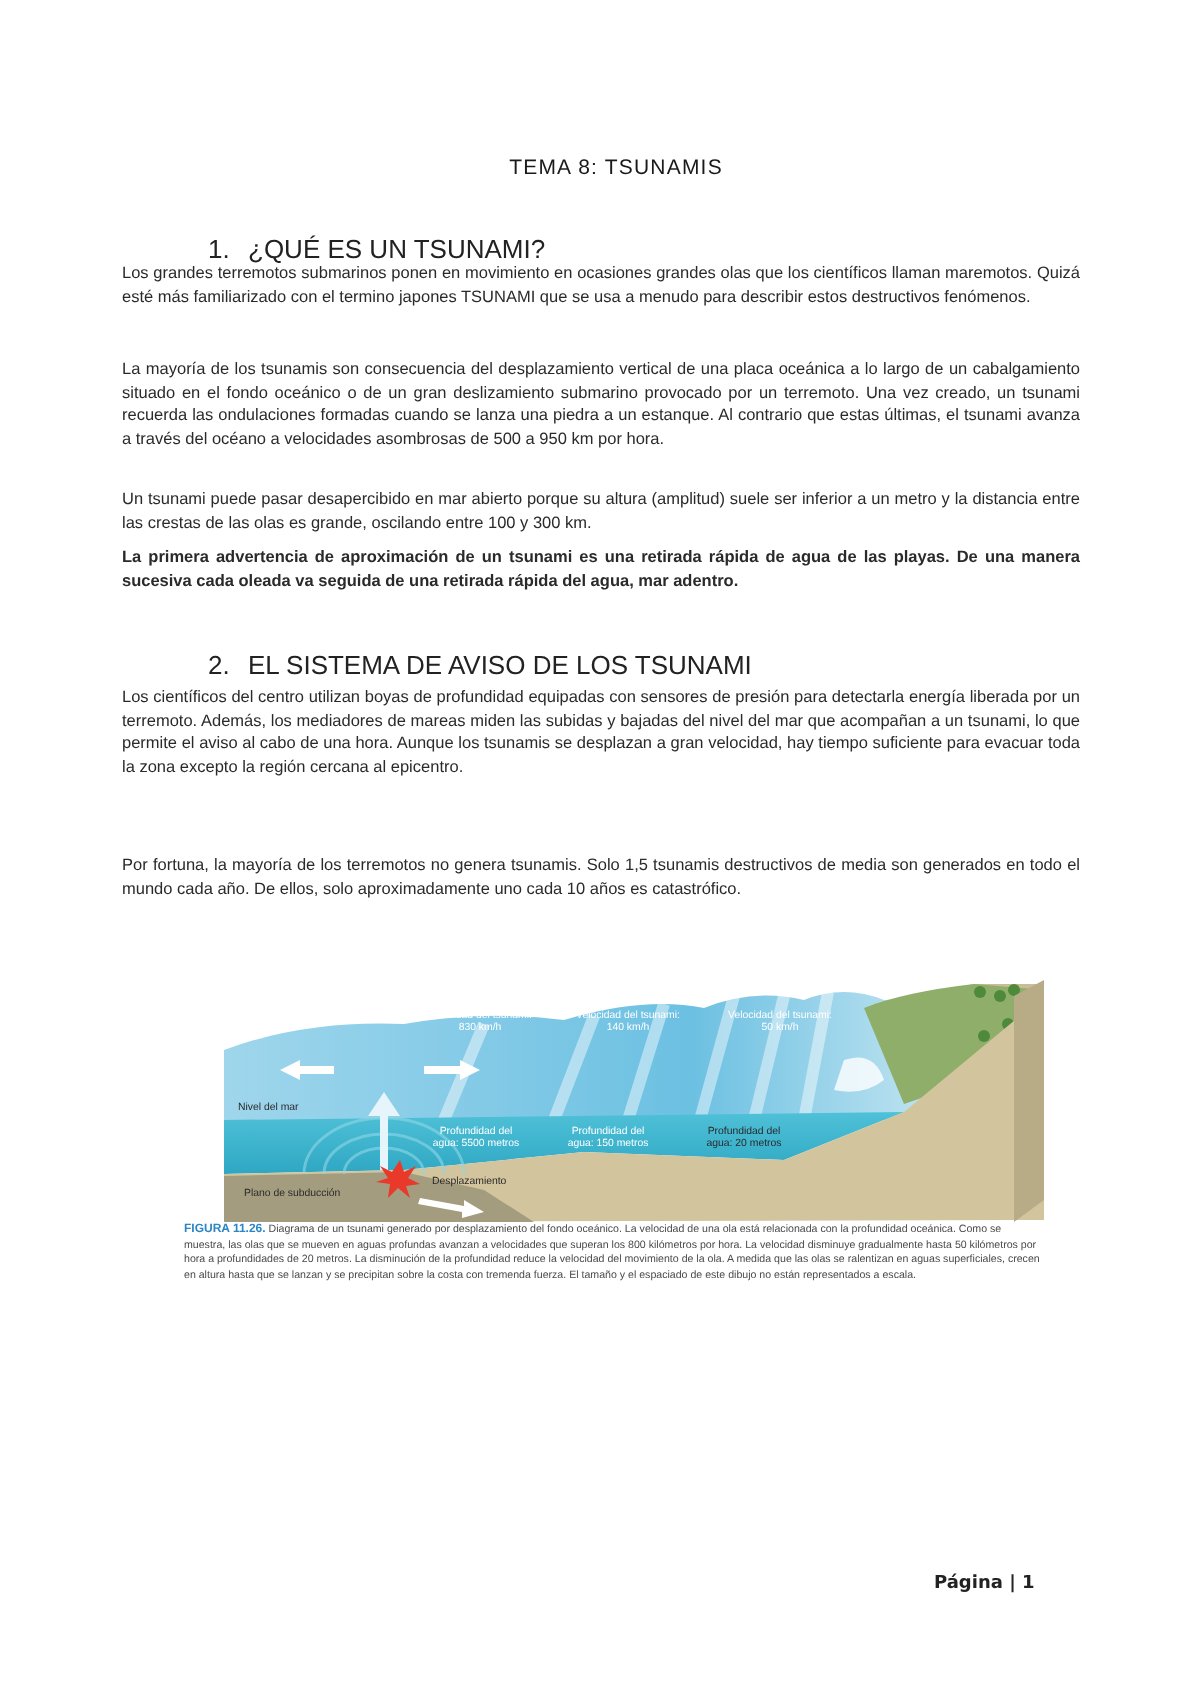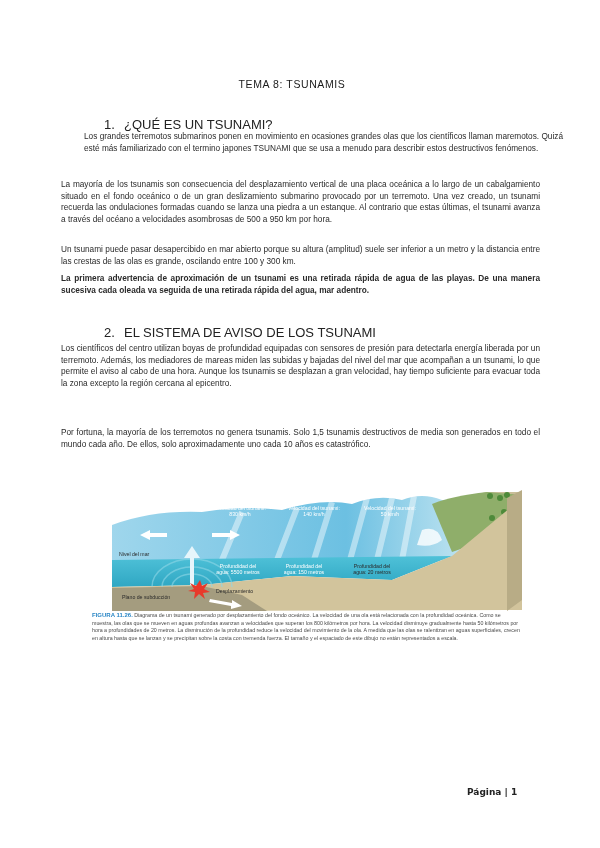--- a/index.html
+++ b/index.html
@@ -1,19 +1,19 @@
 <!DOCTYPE html>
 <html><head>
 <meta charset="utf-8">
 <style>
   html, body { margin:0; padding:0; background:#ffffff; }
   body { width:600px; height:848px; position:relative; overflow:hidden;
          font-family:"Liberation Sans", "DejaVu Sans", sans-serif; color:#222; }
   .title { position:absolute; top:78px; left:0; width:584px; text-align:center;
-           font-size:10.5px; letter-spacing:0.6px; color:#1a1a1a; }
+           font-size:10.5px; letter-spacing:0.6px; color:#1a1a1a;padding-left:16px; }
   .h { position:absolute; left:104px; font-size:13px; color:#222; }
   .h .num { display:inline-block; width:20px; }
   .p { position:absolute; left:61px; width:479px; font-size:8.25px; line-height:11.6px;
        text-align:justify; color:#2a2a2a; }
   .figure { position:absolute; left:92px; top:490px; width:430px; height:121px; overflow:hidden; }
   .caption { position:absolute; left:92px; top:612px; width:430px; font-size:5.3px; line-height:7.6px;
              color:#4a4a4a; text-align:left; }
   .caption .lbl { color:#2a86c5; font-weight:bold; font-size:6px; }
   .footer { position:absolute; top:787px; left:467px; font-size:9px; font-weight:bold; color:#222;
             font-family:"DejaVu Sans", sans-serif;text-align:right; }
@@ -22,21 +22,21 @@
 </style>
 </head>
 <body>
 
 <div class="title">TEMA 8: TSUNAMIS</div>
 
 <div class="h" style="top:117px;">
   <span class="num">1.</span><span>¿QUÉ ES UN TSUNAMI?</span>
 </div>
 
-<div class="p" style="top:131px;margin-left:23px;">Los grandes terremotos submarinos ponen en movimiento en ocasiones grandes olas que los científicos llaman maremotos. Quizá esté más familiarizado con el termino japones TSUNAMI que se usa a menudo para describir estos destructivos fenómenos.</div>
+<div class="p" style="top:131px;">Los grandes terremotos submarinos ponen en movimiento en ocasiones grandes olas que los científicos llaman maremotos. Quizá esté más familiarizado con el termino japones TSUNAMI que se usa a menudo para describir estos destructivos fenómenos.</div>
 <div class="p" style="top:179px;">La mayoría de los tsunamis son consecuencia del desplazamiento vertical de una placa oceánica a lo largo de un cabalgamiento situado en el fondo oceánico o de un gran deslizamiento submarino provocado por un terremoto. Una vez creado, un tsunami recuerda las ondulaciones formadas cuando se lanza una piedra a un estanque. Al contrario que estas últimas, el tsunami avanza a través del océano a velocidades asombrosas de 500 a 950 km por hora.</div>
 <div class="p" style="top:244px;">Un tsunami puede pasar desapercibido en mar abierto porque su altura (amplitud) suele ser inferior a un metro y la distancia entre las crestas de las olas es grande, oscilando entre 100 y 300 km.</div>
 <div class="p" style="top:273px;font-weight:bold;">La primera advertencia de aproximación de un tsunami es una retirada rápida de agua de las playas. De una manera sucesiva cada oleada va seguida de una retirada rápida del agua, mar adentro.</div>
 
 <div class="h" style="top:325px;">
   <span class="num">2.</span><span>EL SISTEMA DE AVISO DE LOS TSUNAMI</span>
 </div>
 
 <div class="p" style="top:343px;">Los científicos del centro utilizan boyas de profundidad equipadas con sensores de presión para detectarla energía liberada por un terremoto. Además, los mediadores de mareas miden las subidas y bajadas del nivel del mar que acompañan a un tsunami, lo que permite el aviso al cabo de una hora. Aunque los tsunamis se desplazan a gran velocidad, hay tiempo suficiente para evacuar toda la zona excepto la región cercana al epicentro.</div>
 <div class="p" style="top:427px;">Por fortuna, la mayoría de los terremotos no genera tsunamis. Solo 1,5 tsunamis destructivos de media son generados en todo el mundo cada año. De ellos, solo aproximadamente uno cada 10 años es catastrófico.</div>

